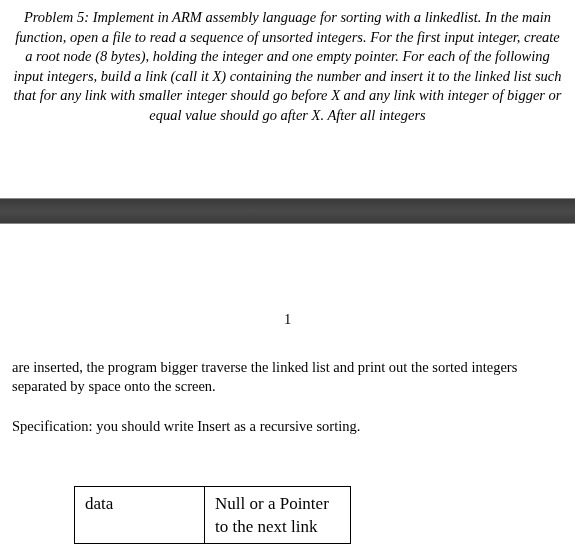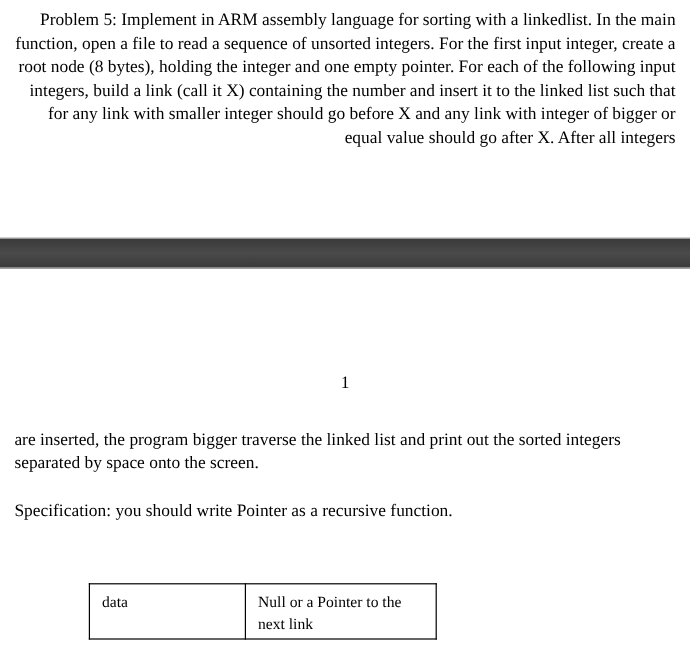--- a/index.html
+++ b/index.html
@@ -14,21 +14,22 @@
       font-family: 'Times New Roman', Times, serif;
       font-size: 14.5px;
       line-height: 1.35;
       color: #000000;
       position: relative;
     }
     .page-top {
       padding: 8px 12px 0 12px;
     }
     .problem-text {
-      text-align: right;
+      text-align: center;
+      font-style: italic;
     }
     .divider-band {
       position: absolute;
       top: 198px;
       left: 0;
       right: 0;
       height: 26px;
       background: linear-gradient(to bottom, #3a3a3a 0%, #4a4a4a 50%, #3a3a3a 100%);
       border-top: 1px solid #888;
       border-bottom: 1px solid #888;
@@ -53,42 +54,42 @@
     }
     .node-diagram {
       margin-top: 50px;
       margin-left: 62px;
       border-collapse: collapse;
     }
     .node-diagram td {
       border: 1px solid #000;
       padding: 6px 10px 4px 10px;
       vertical-align: top;
-      font-size: 13px;
+      font-size: 17px;
     }
     .cell-data {
       width: 130px;
     }
     .cell-next {
-      width: 159px;
+      width: 146px;
     }
   </style>
 </head>
 <body>
 
 <div class="page-top">
   <p class="problem-text">Problem 5: Implement in ARM assembly language for sorting with a linkedlist. In the main function, open a file to read a sequence of unsorted integers. For the first input integer, create a root node (8 bytes), holding the integer and one empty pointer. For each of the following input integers, build a link (call it X) containing the number and insert it to the linked list such that for any link with smaller integer should go before X and any link with integer of bigger or equal value should go after X.  After all integers</p>
 </div>
 
 <div class="divider-band"></div>
 
 <div class="page-bottom">
   <div class="page-number">1</div>
   <p class="continued-text">are inserted, the program bigger traverse the linked list and print out the sorted integers separated by space onto the screen.</p>
-  <p class="spec-text">Specification: you should write Pointer as a recursive function.</p>
+  <p class="spec-text">Specification: you should write Insert as a recursive sorting.</p>
 
   <table class="node-diagram">
     <tbody>
         <tr>
       <td class="cell-data">data</td>
       <td class="cell-next">Null or a Pointer to the next link</td>
     </tr>
   </tbody>
     </table>
 </div>

